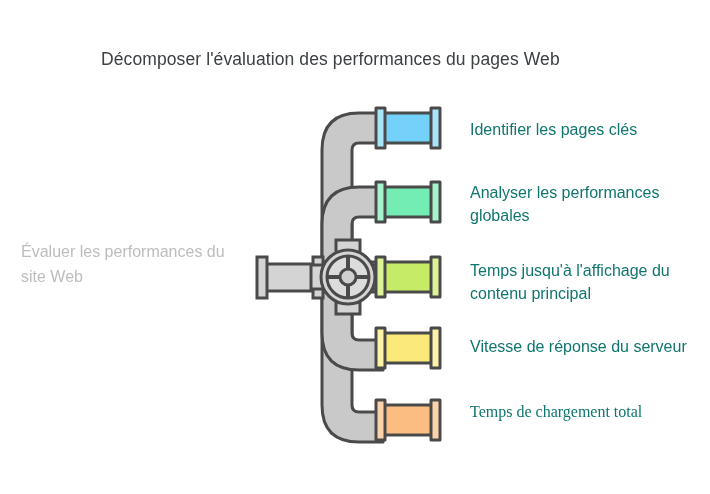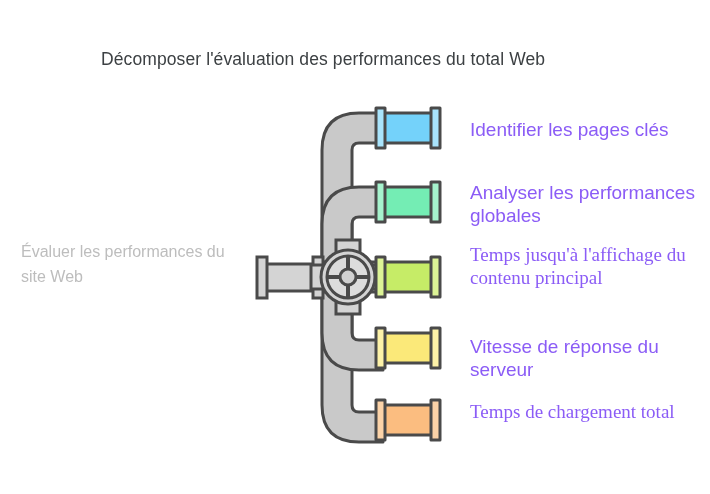--- a/index.html
+++ b/index.html
@@ -37,27 +37,27 @@
     width: 230px;
     text-align: left;
     font-size: 16px;
     line-height: 25px;
     color: #bdbdbd;
   }
   .branch-label {
     position: absolute;
     left: 470px;
     width: 232px;
-    font-size: 19px;
+    font-size: 16px;
     line-height: 23px;
-    color: #8b5cf6;
+    color: #0f766e;
   }
   .bl-0 { top: 118px; }
   .bl-1 { top: 181px; }
-  .bl-2 { top: 243px; font-family: Liberation Serif, serif; }
+  .bl-2 { top: 259px; }
   .bl-3 { top: 335px; }
   .bl-4 { top: 400px; font-family: Liberation Serif, serif; }
 </style>
 </head>
 <body>
 
 <svg id="canvas" viewBox="0 0 710 494">
   <defs>
     
   </defs>
@@ -139,21 +139,21 @@
         <rect x="431" y="328" width="9" height="40" fill="#fdf2a8" stroke="#4a4a4a" stroke-width="3" stroke-linejoin="round"></rect>
       </g>
       <g>
         <rect x="384" y="405" width="48" height="30" fill="#fbbd80" stroke="#4a4a4a" stroke-width="3"></rect>
         <rect x="376" y="400" width="9" height="40" fill="#fcd3a8" stroke="#4a4a4a" stroke-width="3" stroke-linejoin="round"></rect>
         <rect x="431" y="400" width="9" height="40" fill="#fcd3a8" stroke="#4a4a4a" stroke-width="3" stroke-linejoin="round"></rect>
       </g>
     </g>
 </svg>
 
-<div class="diagram-title">Décomposer l'évaluation des performances du total Web</div>
+<div class="diagram-title">Décomposer l'évaluation des performances du pages Web</div>
 
 <div class="source-label">Évaluer les performances du site Web</div>
 
 <div class="branch-label bl-0">Identifier les pages clés</div>
 <div class="branch-label bl-1">Analyser les performances globales</div>
 <div class="branch-label bl-2">Temps jusqu'à l'affichage du contenu principal</div>
 <div class="branch-label bl-3">Vitesse de réponse du serveur</div>
 <div class="branch-label bl-4">Temps de chargement total</div>
 
 </body></html>

